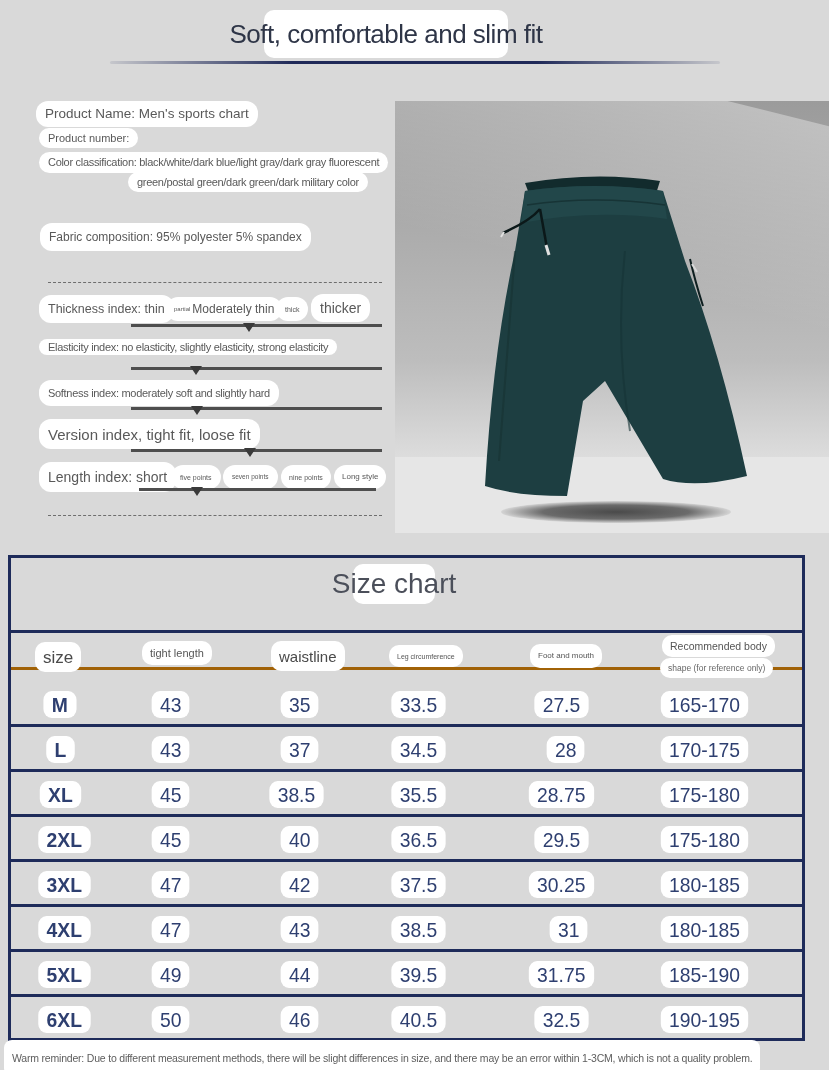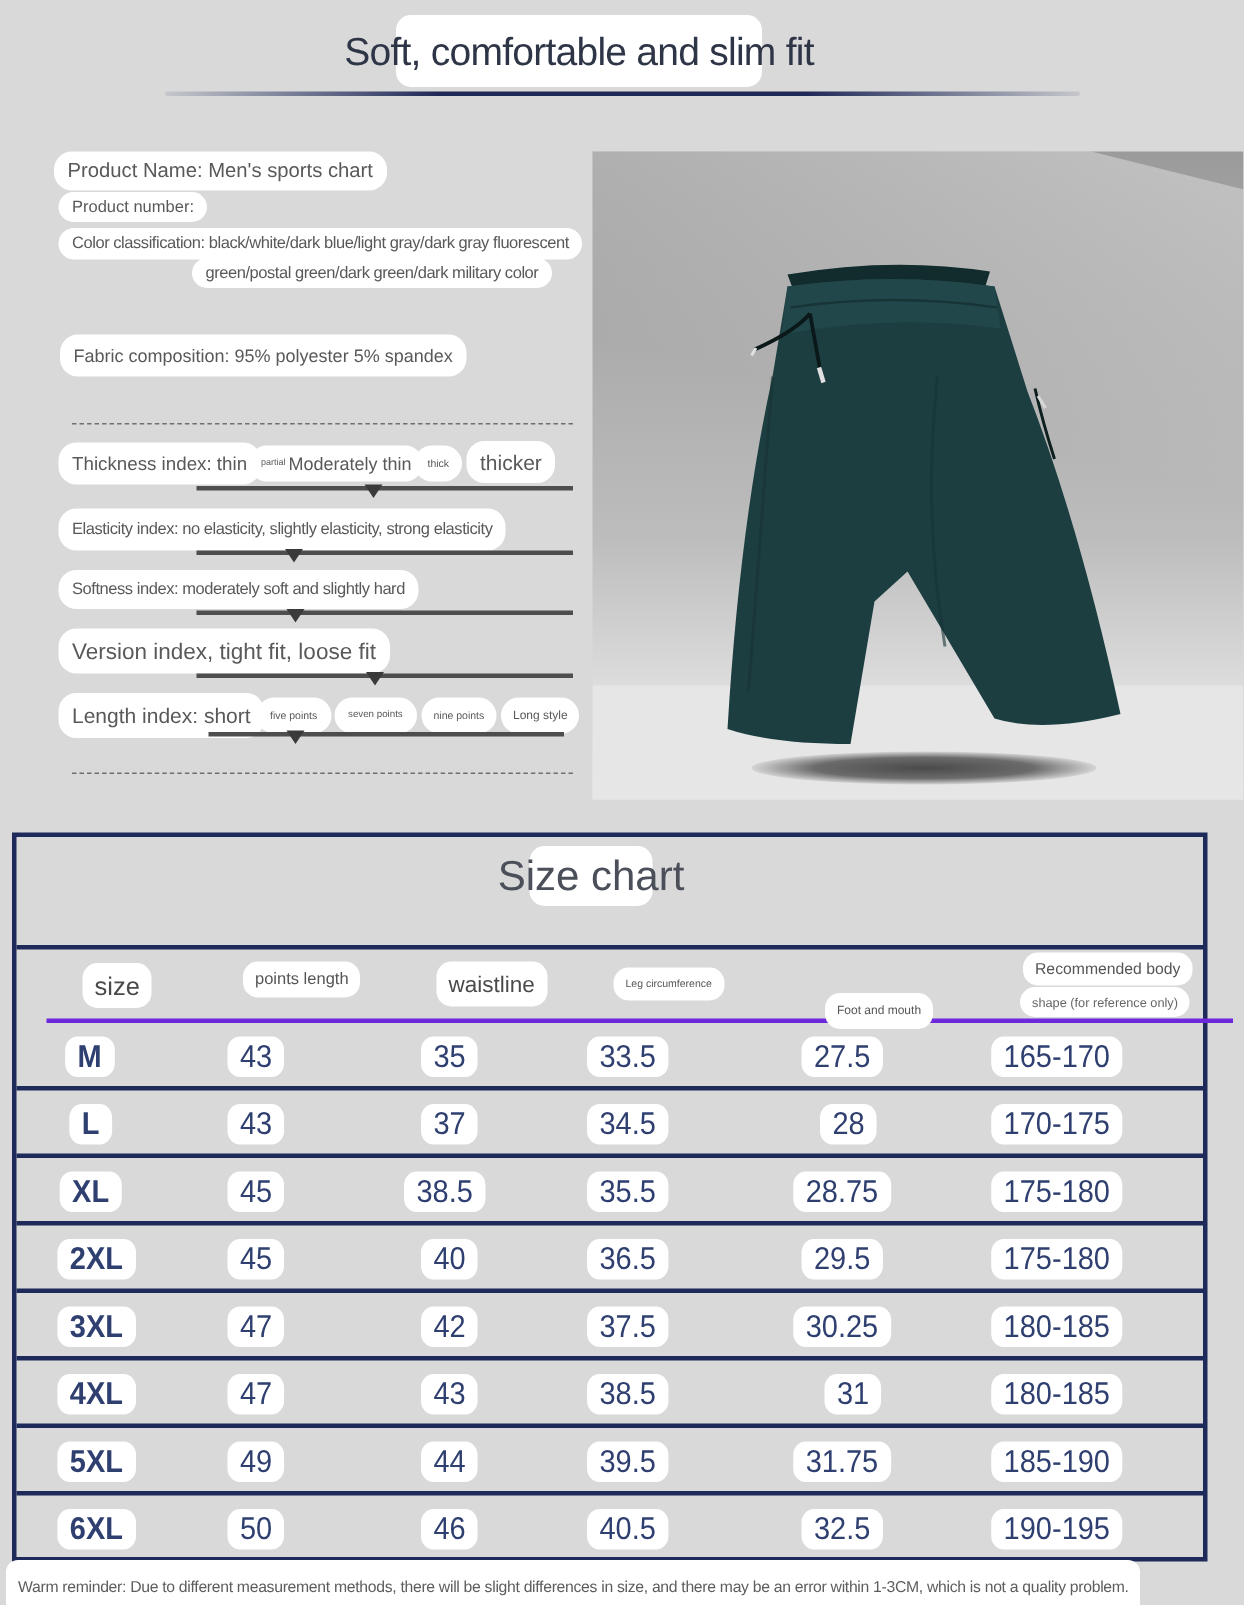--- a/index.html
+++ b/index.html
@@ -22,21 +22,21 @@
   .photo { position: absolute; left: 395px; top: 101px; width: 434px; height: 432px; background: linear-gradient(180deg, #9b9b9b 0%, #bdbdbd 60%, #dcdcdc 82%, #e9e9e9 100%); overflow: hidden; }
   .photo .band { position: absolute; left: -40px; top: -20px; width: 560px; height: 200px; background: linear-gradient(to bottom, rgba(255,255,255,0.35), rgba(255,255,255,0)); transform: rotate(14deg); }
   .photo .floor { position: absolute; left: 0; top: 356px; width: 434px; height: 76px; background: #e6e6e6; }
   .photo .shadow { position: absolute; left: 106px; top: 400px; width: 230px; height: 22px; border-radius: 50%; background: radial-gradient(ellipse at center, #4a4a4a 0%, #6b6b6b 45%, rgba(120,120,120,0) 75%); }
 
   
   .chart { position: absolute; left: 8px; top: 555px; width: 797px; height: 486px; border: 3px solid #1e2b5a; }
   .chart-head { position: absolute; left: 0; top: 0; width: 100%; height: 75px; border-bottom: 3px solid #1e2b5a; }
   .chart-title { left: 342px; top: 6px; width: 80px; height: 40px; font-size: 28px; color: #4b4f5a; justify-content: center; border-radius: 10px; width: 82px; }
   .chart-sub { left: -6px; top: 50px; height: 22px; font-size: 10px; color: #5a5a5a; padding: 0 6px; border-radius: 10px; letter-spacing: -0.2px; }
-  .col-head { position: absolute; left: 0; top: 75px; width: 100%; height: 49px; border-bottom: 3px solid #6d28d9; margin-left: 20px; }
+  .col-head { position: absolute; left: 0; top: 75px; width: 100%; height: 37px; border-bottom: 3px solid #a16207; }
   .hcell { font-size: 11px; color: #555; padding: 0 8px; justify-content: center; border-radius: 10px; }
   .rows { position: absolute; left: 0; top: 124px; width: 100%; }
   .row { position: relative; height: 45px; border-bottom: 3px solid #1e2b5a; }
   .row:last-child { border-bottom: none; }
   .cell { position: absolute; top: 9px; height: 27px; font-size: 21px; color: #2e3f70; justify-content: center; padding: 0 9px; border-radius: 9px; font-family: "Liberation Sans Narrow", "Liberation Sans", sans-serif; transform: scaleX(0.92); }
   .cell.size { font-weight: bold; }
   .reminder { left: 4px; top: 1040px; height: 36px; font-size: 10.5px; color: #5d5d5d; padding: 0 8px; border-radius: 8px; letter-spacing: -0.2px; }
 </style>
 </head>
 <body>
@@ -55,21 +55,21 @@
 <div class="pill info" style="left:39px;top:295px;height:28px;font-size:12.5px;">Thickness index: thin</div>
 <div class="pill info" style="left:166px;top:297px;height:24px;font-size:12px;padding:0 8px;">
   <span style="font-size:6px;margin-right:2px;">partial</span>
   <span>Moderately thin</span>
 </div>
 <div class="pill info" style="left:276px;top:297px;height:24px;font-size:7px;padding:0 9px;">thick</div>
 <div class="pill info" style="left:311px;top:294px;height:28px;font-size:14px;padding:0 9px;">thicker</div>
 <div class="slider-line" style="left:131px;top:324px;width:251px;"></div>
 <div class="slider-marker" style="left:243px;top:323px;"></div>
 
-<div class="pill info" style="left:39px;top:339px;height:28px;font-size:11px;letter-spacing:-0.3px;">Elasticity index: no elasticity, slightly elasticity, strong elasticity</div>
+<div class="pill info" style="left:39px;top:339px;height:16px;font-size:11px;letter-spacing:-0.3px;">Elasticity index: no elasticity, slightly elasticity, strong elasticity</div>
 <div class="slider-line" style="left:131px;top:367px;width:251px;"></div>
 <div class="slider-marker" style="left:190px;top:366px;"></div>
 
 <div class="pill info" style="left:39px;top:380px;height:26px;font-size:11px;letter-spacing:-0.3px;">Softness index: moderately soft and slightly hard</div>
 <div class="slider-line" style="left:131px;top:407px;width:251px;"></div>
 <div class="slider-marker" style="left:191px;top:406px;"></div>
 
 <div class="pill info" style="left:39px;top:419px;height:30px;font-size:15px;">Version index, tight fit, loose fit</div>
 <div class="slider-line" style="left:131px;top:449px;width:251px;"></div>
 <div class="slider-marker" style="left:244px;top:448px;"></div>
@@ -111,24 +111,24 @@
   </svg>
 </div>
 
 <div class="chart">
   <div class="chart-head">
     <div class="pill chart-title">Size chart</div>
   </div>
 
   <div class="col-head">
     <div class="pill hcell" style="left:24px;top:9px;height:30px;font-size:17px;color:#4a4a4a;">size</div>
-    <div class="pill hcell" style="left:131px;top:8px;height:24px;font-size:11px;">points length</div>
+    <div class="pill hcell" style="left:131px;top:8px;height:24px;font-size:11px;">tight length</div>
     <div class="pill hcell" style="left:260px;top:8px;height:30px;font-size:15px;color:#4a4a4a;">waistline</div>
     <div class="pill hcell" style="left:378px;top:12px;height:22px;font-size:7px;">Leg circumference</div>
-    <div class="pill hcell" style="left:519px;top:29px;height:24px;font-size:8px;">Foot and mouth</div>
+    <div class="pill hcell" style="left:519px;top:11px;height:24px;font-size:8px;">Foot and mouth</div>
     <div class="pill hcell" style="left:651px;top:2px;height:22px;font-size:10.5px;">Recommended body</div>
     <div class="pill hcell" style="left:649px;top:25px;height:20px;font-size:8.5px;color:#666;">shape (for reference only)</div>
   </div>
 
   <div class="rows">
     <div class="row">
       <div class="pill cell size" style="left:31px;">M</div>
       <div class="pill cell" style="left:139px;">43</div>
       <div class="pill cell" style="left:268px;">35</div>
       <div class="pill cell" style="left:378px;">33.5</div>

